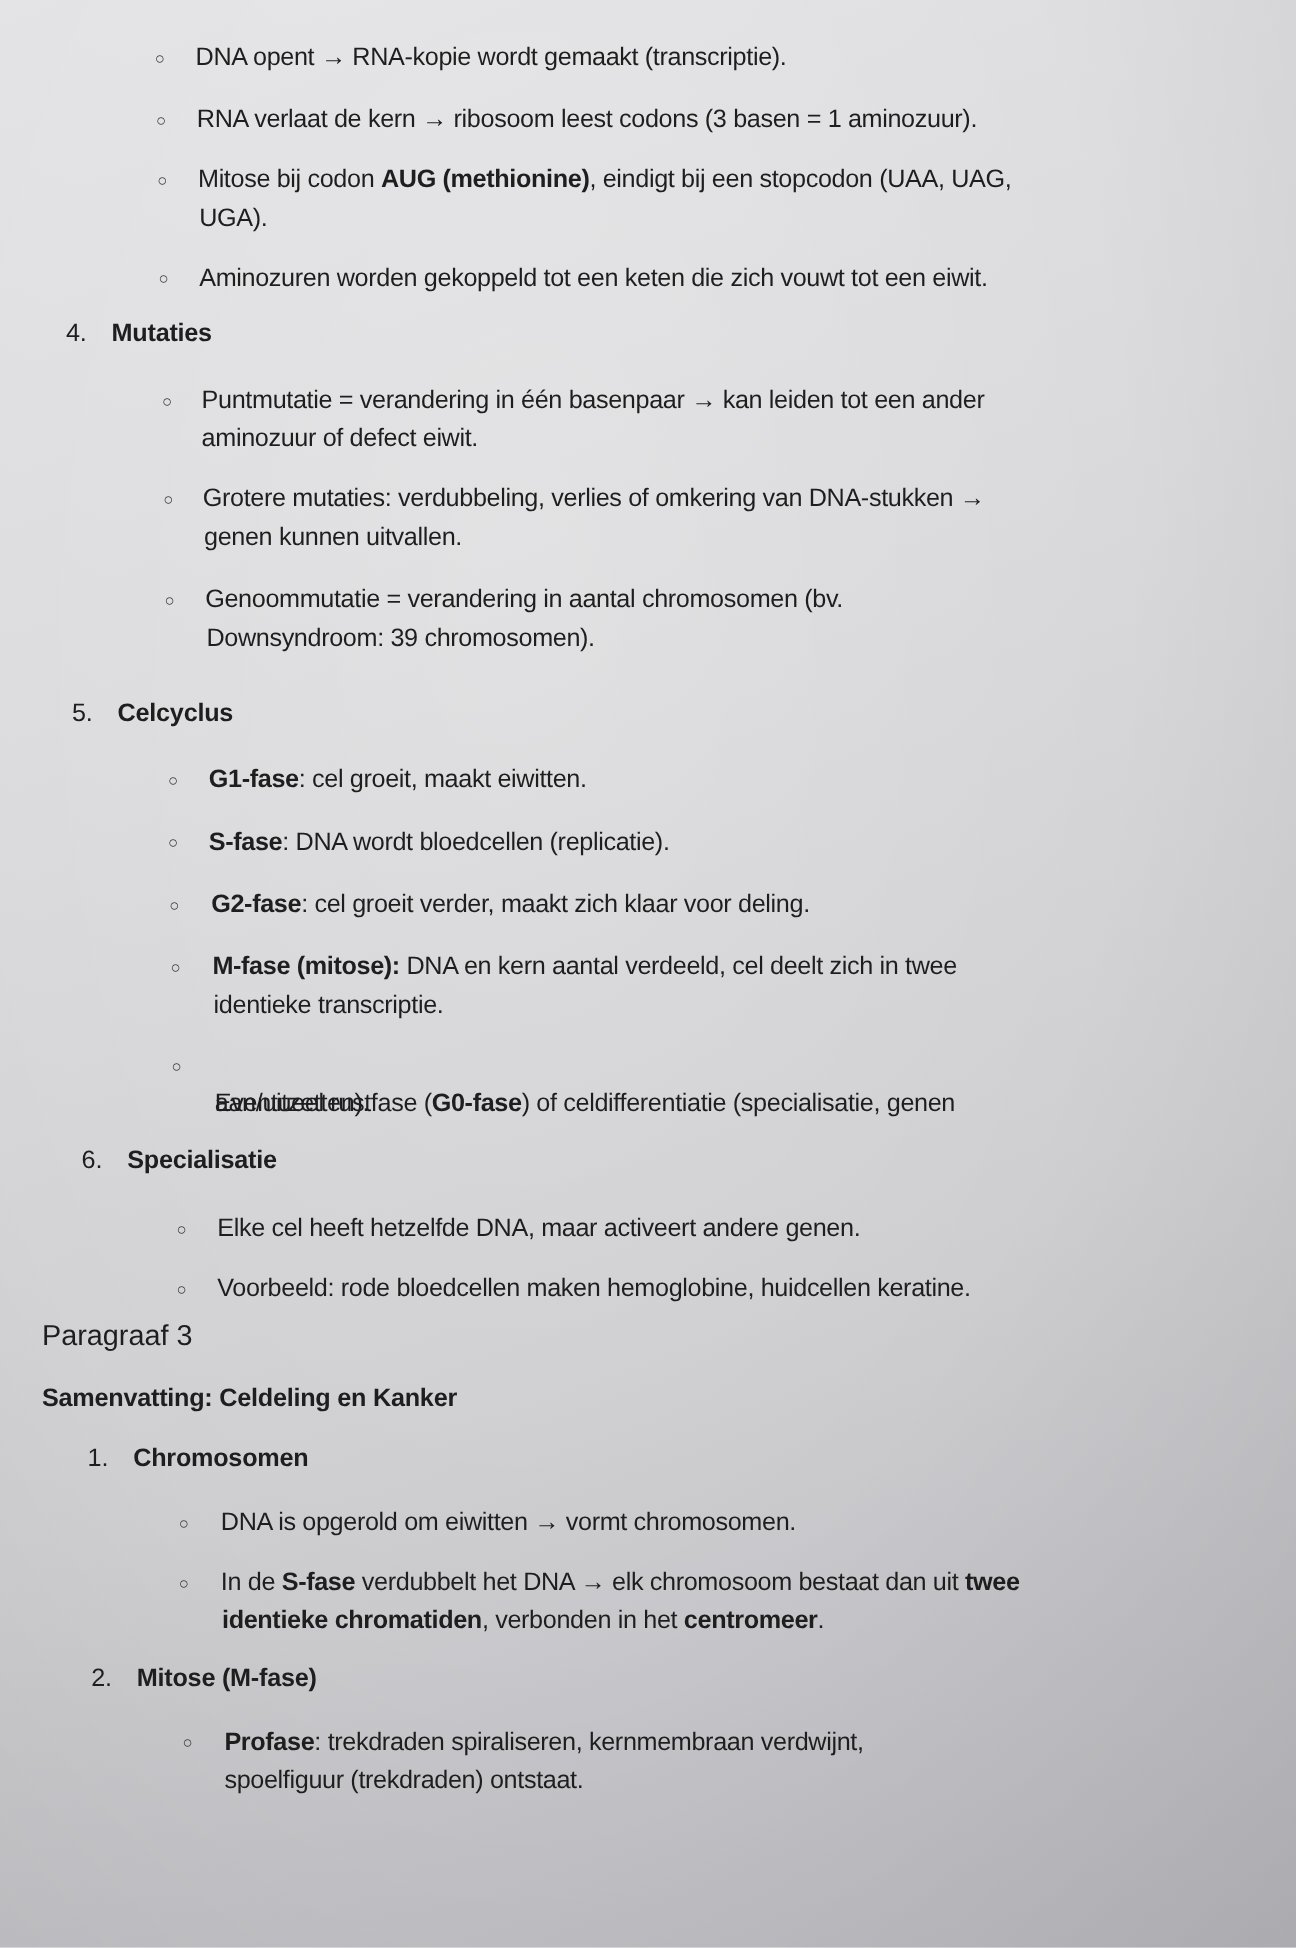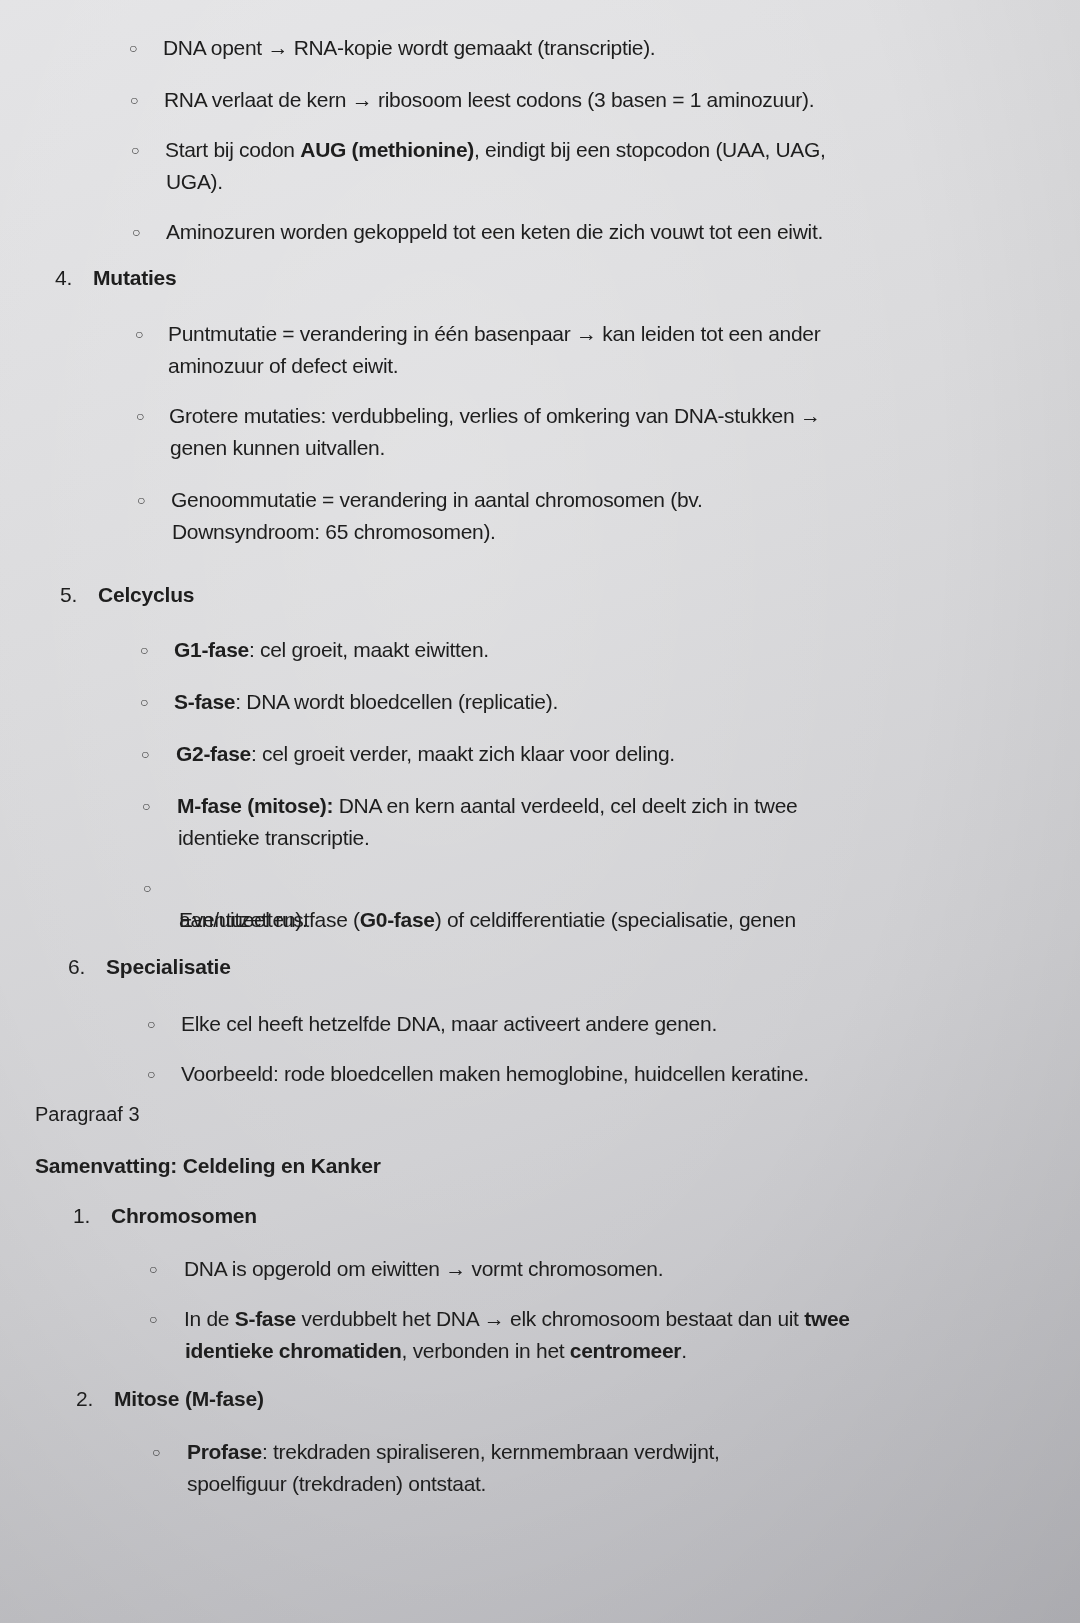--- a/index.html
+++ b/index.html
@@ -42,21 +42,21 @@
       white-space: nowrap;
       letter-spacing: -0.2px;
     }
     .heading .num {
       font-weight: normal;
       display: inline-block;
       width: 38px;
     }
     .plain {
       position: absolute;
-      font-size: 20px;
+      font-size: 24px;
       line-height: 32px;
       white-space: nowrap;
     }
     b { font-weight: bold; }
   </style>
 </head>
 <body>
 
 <div class="vignette"></div>
 
@@ -65,21 +65,21 @@
   <span>DNA opent → RNA-kopie wordt gemaakt (transcriptie).</span>
 </div>
 
 <span class="bullet" style="left:130px;top:84px">○</span>
 <div class="line" style="left:164px;top:84px">
   <span>RNA verlaat de kern → ribosoom leest codons (3 basen = 1 aminozuur).</span>
 </div>
 
 <span class="bullet" style="left:131px;top:134px">○</span>
 <div class="line" style="left:165px;top:134px">
-  <span>Start bij codon </span><b>AUG (methionine)</b><span>, eindigt bij een stopcodon (UAA, UAG,</span>
+  <span>Mitose bij codon </span><b>AUG (methionine)</b><span>, eindigt bij een stopcodon (UAA, UAG,</span>
 </div>
 <div class="line" style="left:166px;top:166px">
   <span>UGA).</span>
 </div>
 
 <span class="bullet" style="left:132px;top:216px">○</span>
 <div class="line" style="left:166px;top:216px">
   <span>Aminozuren worden gekoppeld tot een keten die zich vouwt tot een eiwit.</span>
 </div>
 
@@ -101,21 +101,21 @@
 </div>
 <div class="line" style="left:170px;top:432px">
   <span>genen kunnen uitvallen.</span>
 </div>
 
 <span class="bullet" style="left:137px;top:484px">○</span>
 <div class="line" style="left:171px;top:484px">
   <span>Genoommutatie = verandering in aantal chromosomen (bv.</span>
 </div>
 <div class="line" style="left:172px;top:516px">
-  <span>Downsyndroom: 65 chromosomen).</span>
+  <span>Downsyndroom: 39 chromosomen).</span>
 </div>
 
 <div class="heading" style="left:60px;top:579px">
   <span class="num">5.</span><span>Celcyclus</span>
 </div>
 
 <span class="bullet" style="left:140px;top:634px">○</span>
 <div class="line" style="left:174px;top:634px">
   <b>G1-fase</b><span>: cel groeit, maakt eiwitten.</span>
 </div>

